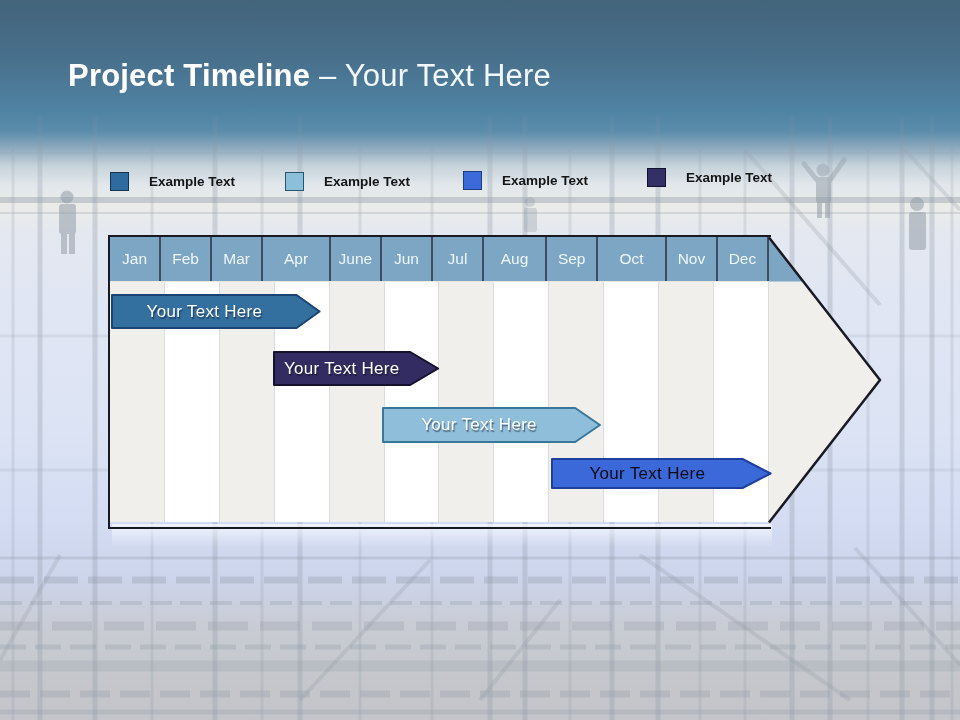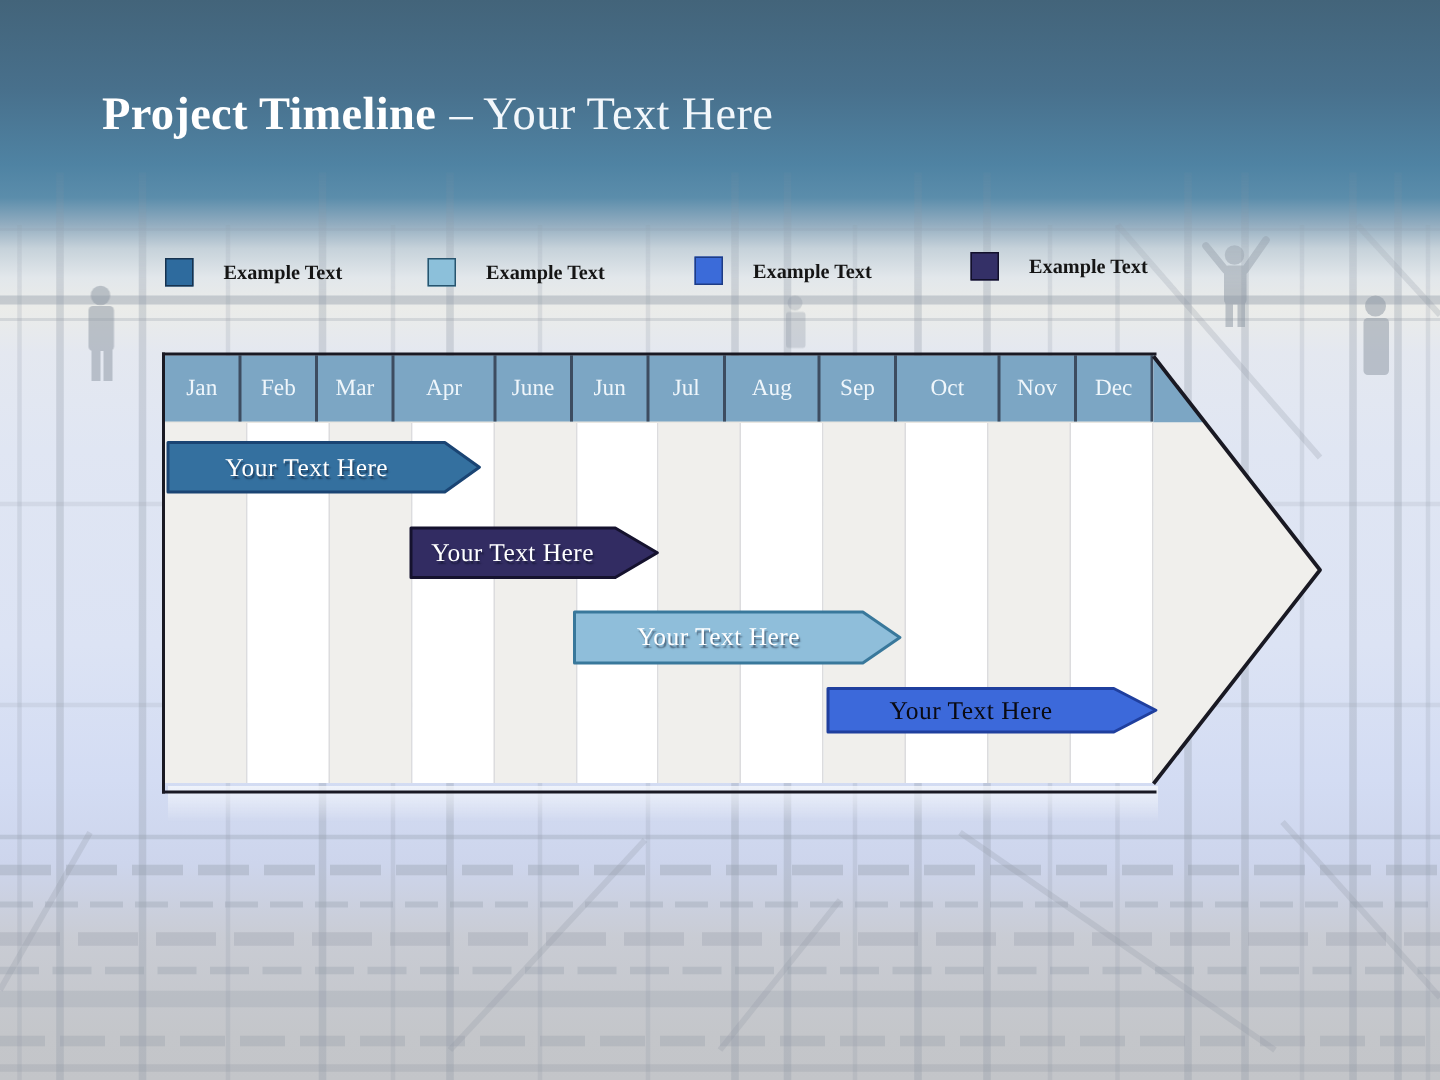--- a/index.html
+++ b/index.html
@@ -1,18 +1,18 @@
 <!DOCTYPE html>
 <html><head>
 <meta charset="utf-8">
 <style>
   html,body{margin:0;padding:0;background:#ffffff;}
   .slide{
     position:relative;width:960px;height:720px;overflow:hidden;
-    font-family:Liberation Serif, serif;
+    font-family:Liberation Sans, sans-serif;
     background:linear-gradient(180deg,
       #43647a 0%, #48708c 8.3%, #4f83a3 15.3%, #5b8dab 18.3%,
       #93adc0 20.8%, #c6d2da 23%, #e2e7eb 25.7%, #ebece9 28.5%,
       #e4e8f0 32.6%, #e0e6f3 41.7%, #dce3f4 59.7%, #d3dcf3 72.2%,
       #cdd5ec 80%, #c9ccd4 86.8%, #c4c6ca 95.8%, #c3c5c9 100%);
   }
   .scaffold{
     position:absolute;left:0;top:0;z-index:1;
     -webkit-mask-image:linear-gradient(180deg,transparent 0%,transparent 13%,rgba(0,0,0,.5) 19%,#000 27%);
     mask-image:linear-gradient(180deg,transparent 0%,transparent 13%,rgba(0,0,0,.5) 19%,#000 27%);

